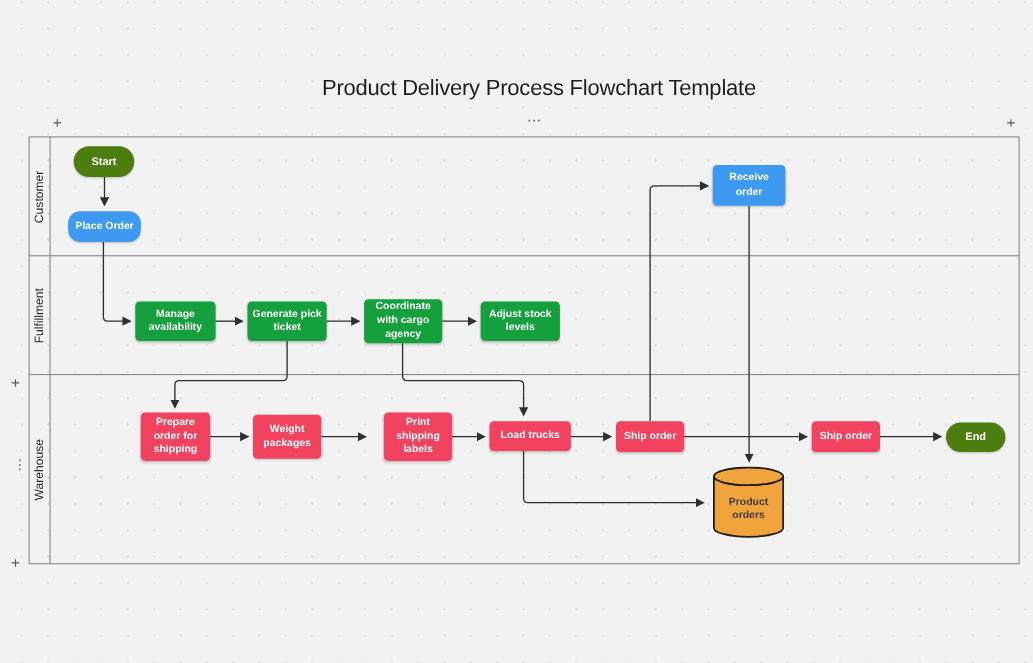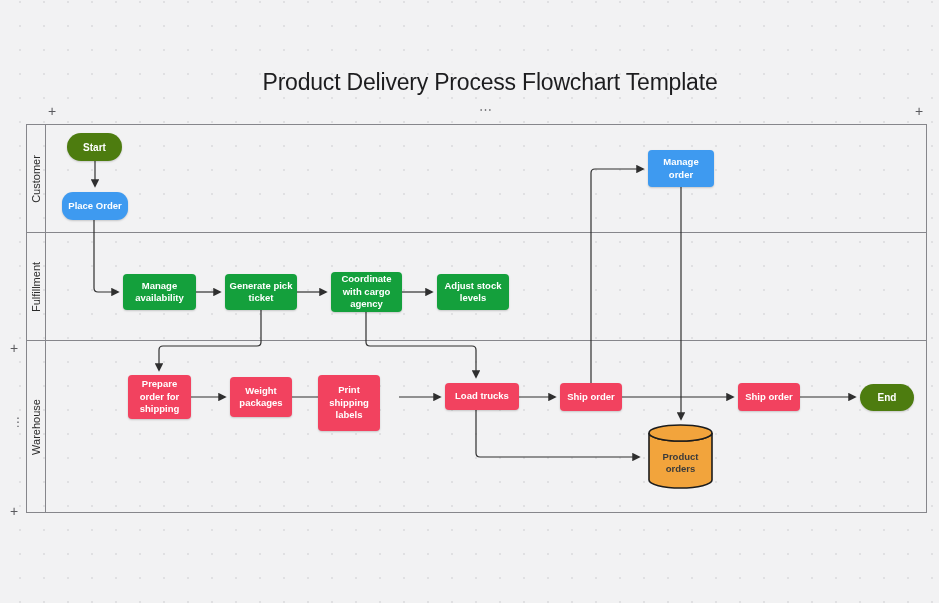--- a/index.html
+++ b/index.html
@@ -6,21 +6,21 @@
   body{
     width:939px;height:603px;position:relative;overflow:hidden;
     font-family:"Liberation Sans", sans-serif;
     background-color:#F2F2F3;
     background-image:radial-gradient(circle, #E0E0E2 1px, transparent 1.2px);
     background-size:24px 24px;
     background-position:8px 14px;
   }
   .title{
     position:absolute;left:40px;top:69px;width:900px;margin:0;
-    text-align:center;font-size:23px;font-weight:500;color:#1d1d1f;
+    text-align:center;font-size:20px;font-weight:500;color:#1d1d1f;
     letter-spacing:-0.2px;
   }
   .handle{
     position:absolute;color:#5a5a5e;font-size:14px;line-height:14px;
     font-weight:400;cursor:pointer;user-select:none;
   }
   .menu-h{font-size:13px;letter-spacing:1px;line-height:10px;}
   .menu-v{font-size:12px;line-height:10px;}
   .frame{
     position:absolute;left:26px;top:124px;width:901px;height:389px;
@@ -111,30 +111,30 @@
     <path d="M622,397 L733,397" marker-end="url(#arr)"></path>
     <path d="M800,397 L855,397" marker-end="url(#arr)"></path>
     <path d="M591,383 L591,173 Q591,169 595,169 L643,169" marker-end="url(#arr)"></path>
     <path d="M681,187 L681,419" marker-end="url(#arr)"></path>
     <path d="M476,409 L476,453 Q476,457 480,457 L639,457" marker-end="url(#arr)"></path>
   </g>
 </svg>
 
 <div class="node terminator" style="left:67px;top:133px;width:55px;height:28px;">Start</div>
 <div class="node blue" style="left:62px;top:192px;width:66px;height:28px;border-radius:11px;">Place Order</div>
-<div class="node blue rcv" style="left:648px;top:150px;width:66px;height:37px;">Manage order</div>
+<div class="node blue rcv" style="left:648px;top:150px;width:66px;height:37px;">Receive order</div>
 
 <div class="node green" style="left:123px;top:274px;width:73px;height:36px;">Manage availability</div>
 <div class="node green" style="left:225px;top:274px;width:72px;height:36px;">Generate pick ticket</div>
 <div class="node green" style="left:331px;top:272px;width:71px;height:40px;">Coordinate with cargo agency</div>
 <div class="node green" style="left:437px;top:274px;width:72px;height:36px;">Adjust stock levels</div>
 
 <div class="node pink" style="left:128px;top:375px;width:63px;height:44px;">Prepare order for shipping</div>
 <div class="node pink" style="left:230px;top:377px;width:62px;height:40px;">Weight packages</div>
-<div class="node pink" style="left:318px;top:375px;width:62px;height:56px;">Print shipping labels</div>
+<div class="node pink" style="left:349px;top:375px;width:62px;height:44px;">Print shipping labels</div>
 <div class="node pink" style="left:445px;top:383px;width:74px;height:27px;">Load trucks</div>
 <div class="node pink" style="left:560px;top:383px;width:62px;height:28px;">Ship order</div>
 <div class="node pink" style="left:738px;top:383px;width:62px;height:28px;">Ship order</div>
 <div class="node terminator" style="left:860px;top:384px;width:54px;height:27px;">End</div>
 
 <div class="node cyl" style="left:648px;top:424px;width:65px;height:66px;">
   <svg width="65" height="66" viewBox="0 0 65 66">
     <path d="M1 9 L1 56 A31.5 8 0 0 0 64 56 L64 9 A31.5 8 0 0 1 1 9 Z" fill="#F2A43C" stroke="#1c1c1c" stroke-width="1.6"></path>
     <ellipse cx="32.5" cy="9" rx="31.5" ry="8" fill="#F2A43C" stroke="#1c1c1c" stroke-width="1.6"></ellipse>
   </svg>

